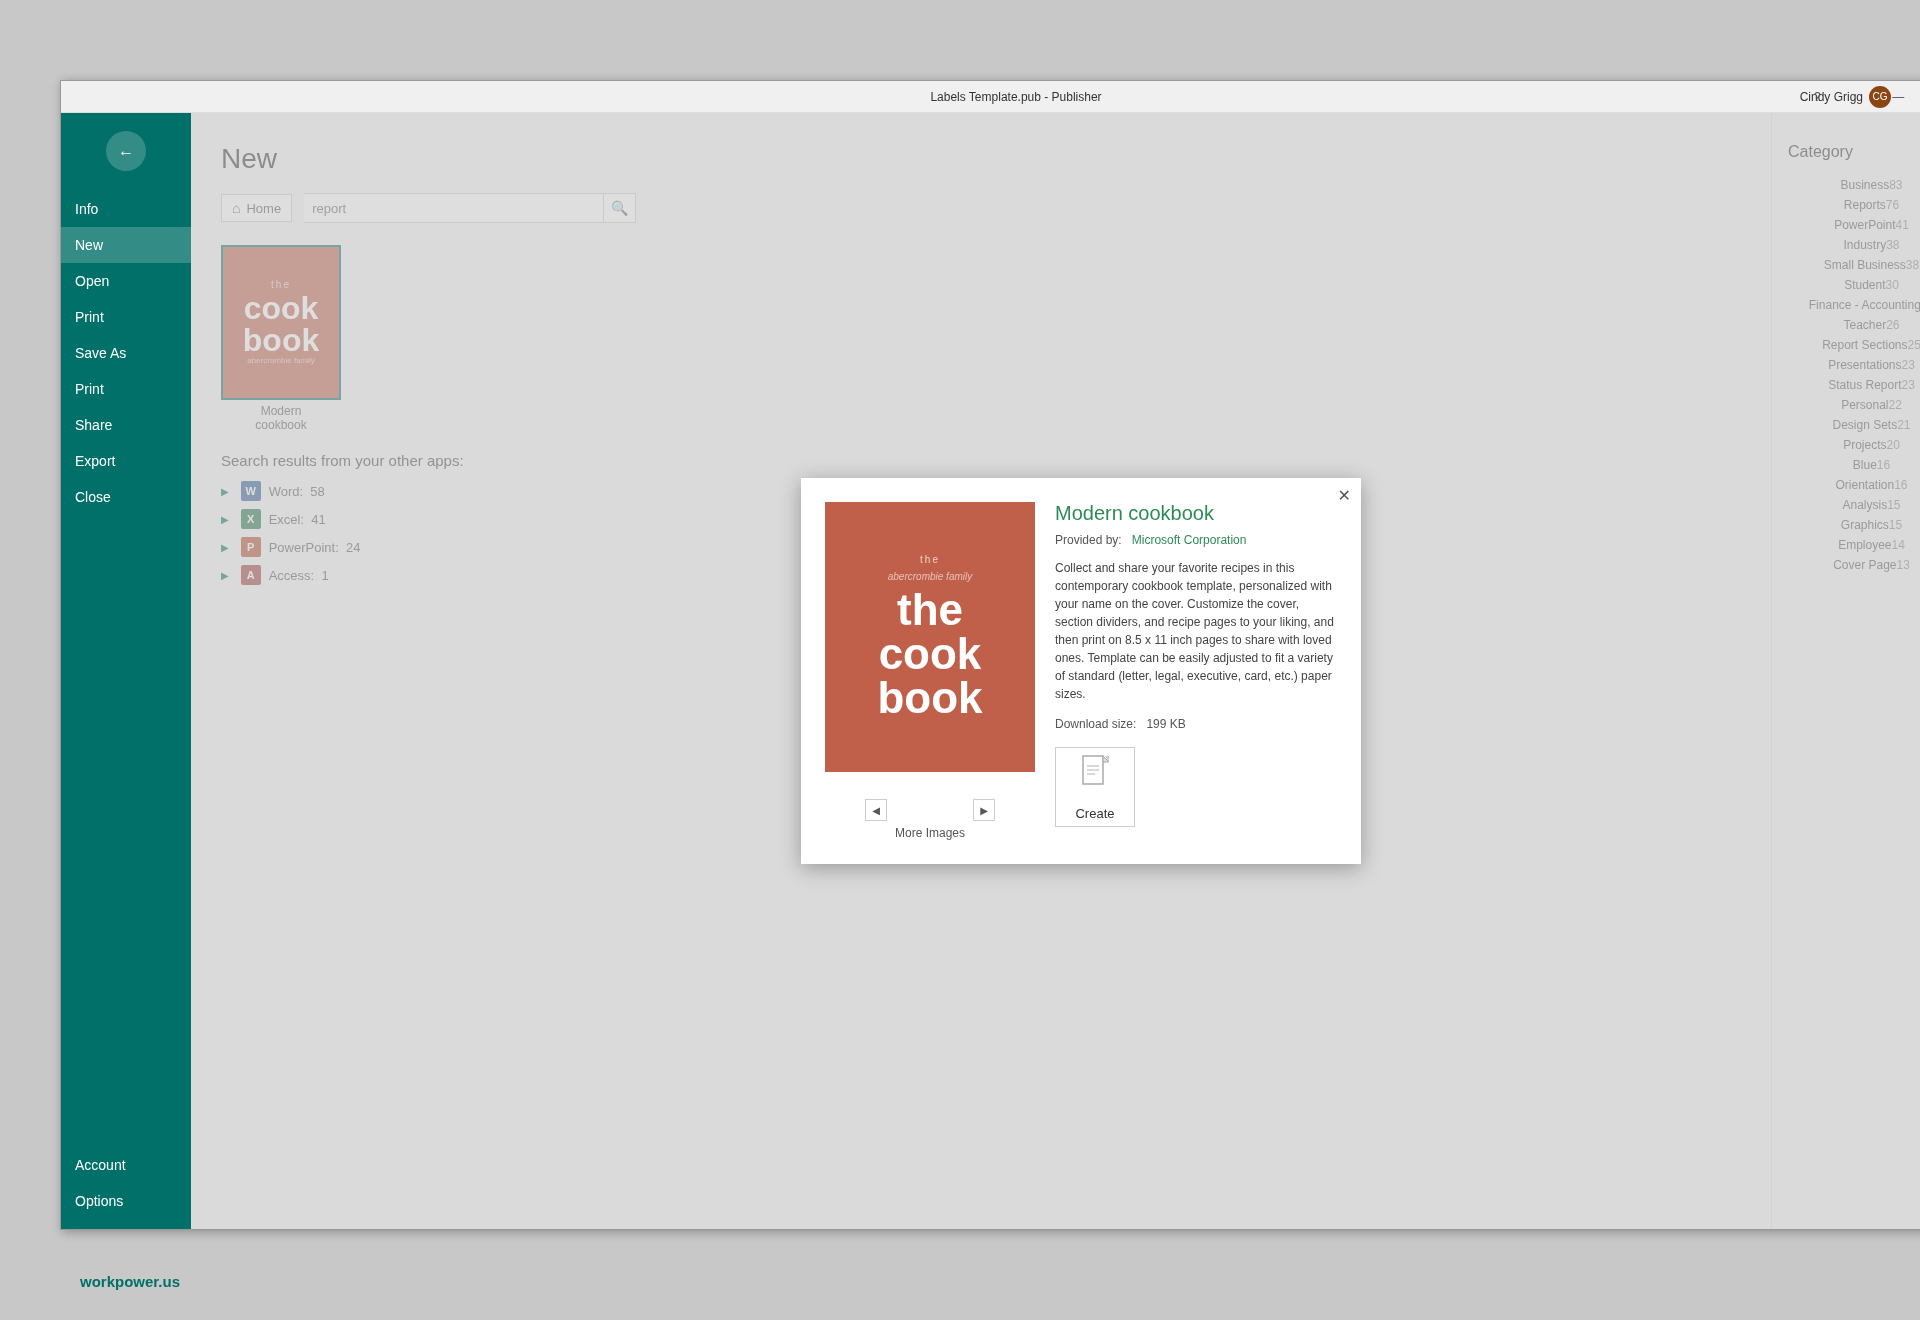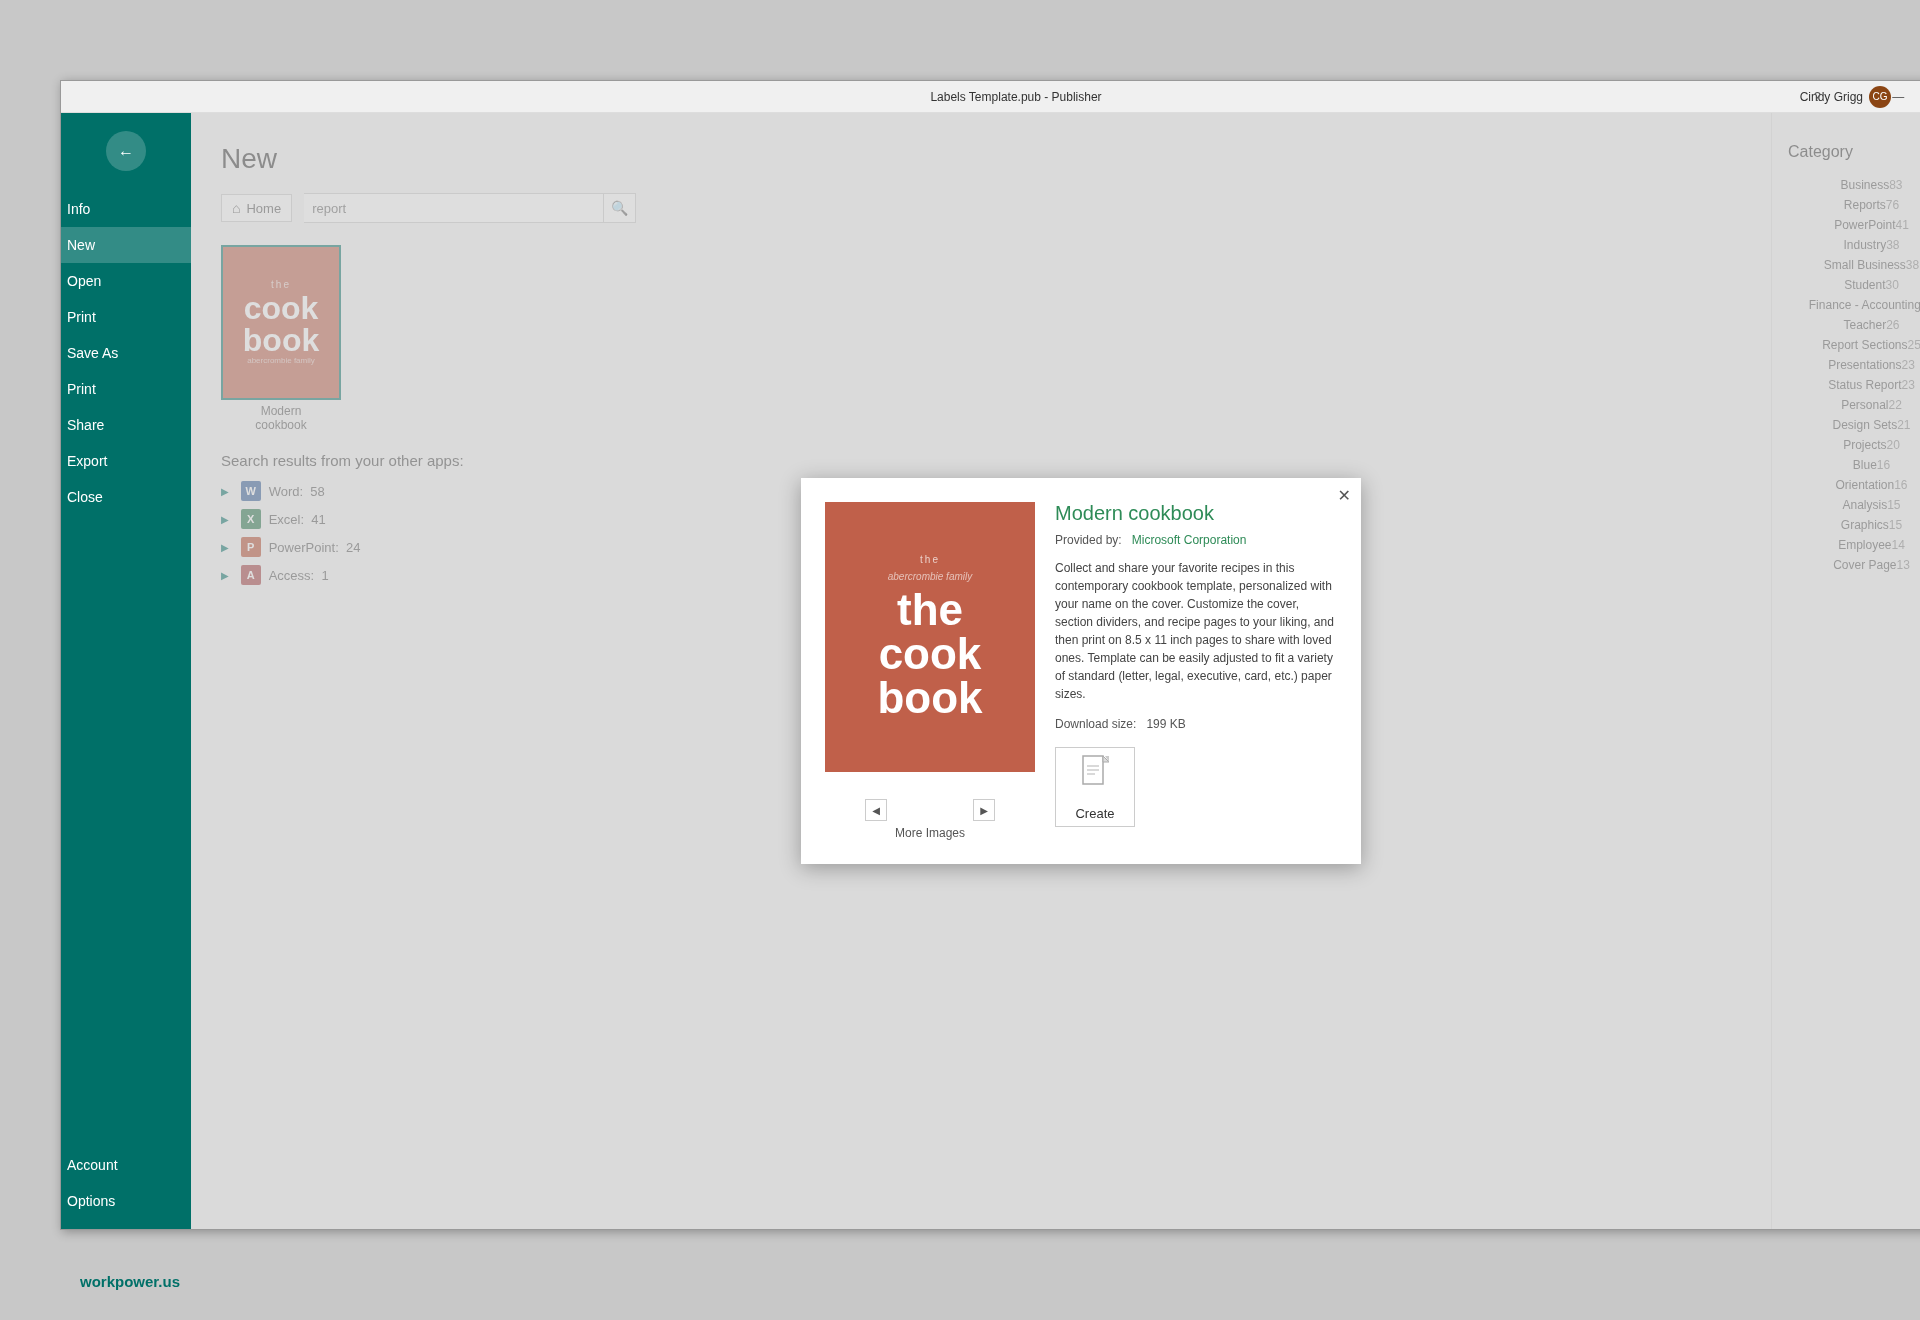--- a/index.html
+++ b/index.html
@@ -103,21 +103,21 @@
       background: rgba(255,255,255,0.2);
       display: flex;
       align-items: center;
       justify-content: center;
       margin: 8px auto 20px auto;
       cursor: pointer;
       color: white;
       font-size: 16px;
     }
     .sidebar-item {
-      padding: 10px 6px;
+      padding: 10px 14px;
       color: white;
       font-size: 14px;
       cursor: pointer;
       display: flex;
       align-items: center;
     }
     .sidebar-item.active {
       background: rgba(255,255,255,0.2);
     }
     .sidebar-bottom {

